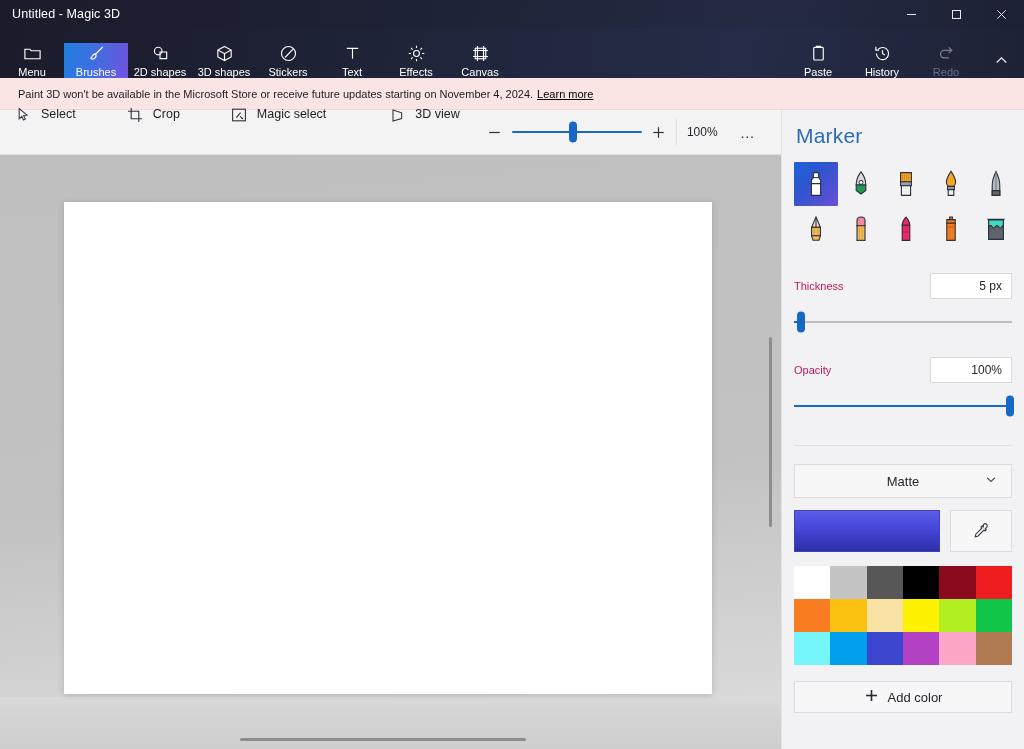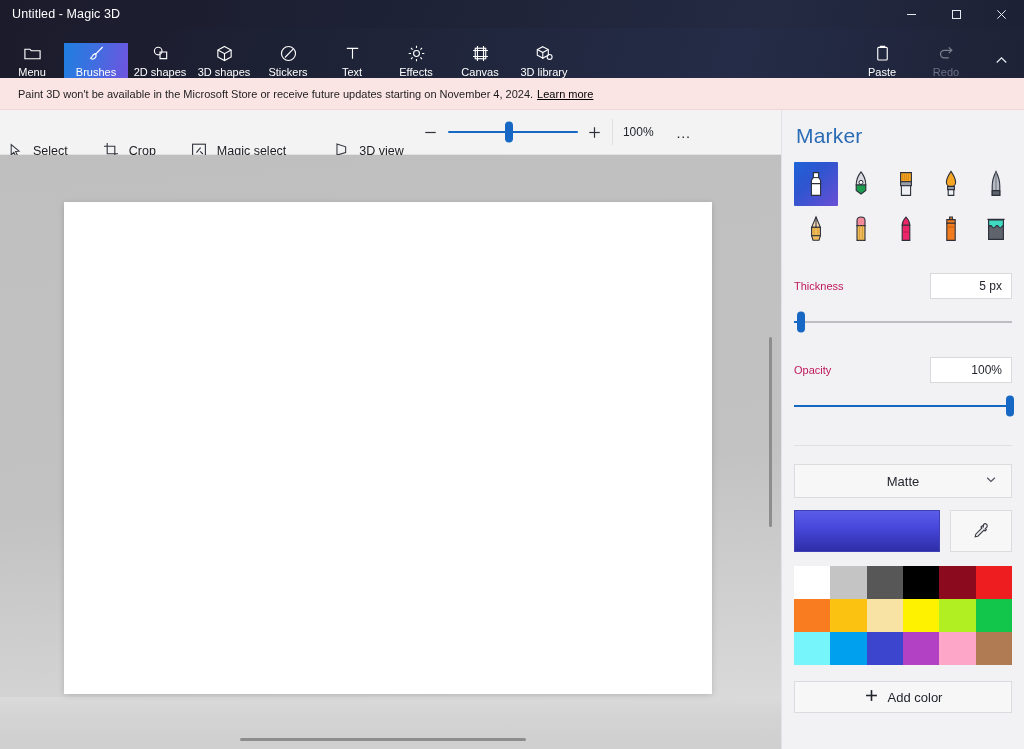--- a/index.html
+++ b/index.html
@@ -92,22 +92,22 @@
   
   .toolbar2 {
     flex: 0 0 45px; height: 45px;
     background: #f3f3f3;
     border-bottom: 1px solid #e2e2e2;
     display: flex; align-items: center;
     font-size: 12.5px; color: #1c1c22;
     user-select: none;
   }
   .tb-btn {
-    display: flex; align-items: flex-end; gap: 9px;
-    height: 51px; padding: 0 6px;
+    display: flex; align-items: flex-start; gap: 9px;
+    height: 51px; padding: 0 14px;
   }
   .tb-btn .ic { display:flex; align-items:center; justify-content:center; width:18px; }
   .tb-sep { width: 34px; }
   .tb-gap { width: 22px; }
   .zoom-wrap { display: flex; align-items: center; gap: 2px; padding-left: 6px; }
   .zoom-btn { width: 30px; height:45px; display:flex; align-items:center; justify-content:center; color:#30333c; }
   .zoom-track {
     position: relative; width: 130px; height: 45px;
     display: flex; align-items: center;
   }
@@ -340,48 +340,48 @@
       <div class="rb-item">
         <span class="ic">
           <svg width="19" height="19" viewBox="0 0 20 20" fill="none" stroke="#ffffff" stroke-width="1.2">
             <rect x="4.5" y="4.5" width="11" height="11"></rect>
             <path d="M6.8 2.2v15.6M13.2 2.2v15.6M2.2 6.8h15.6M2.2 13.2h15.6"></path>
           </svg>
         </span>
         <span>Canvas</span>
       </div>
 
-      <div class="rb-item">
-        <span class="ic">
-          <svg width="19" height="19" viewBox="0 0 20 20" fill="none" stroke="#ffffff" stroke-width="1.15">
-            <path d="M8.2 2.8 14 5.9v5.8l-5.8 3.1-5.8-3.1V5.9z"></path>
-            <path d="M2.4 5.9 8.2 9l5.8-3.1M8.2 9v6.8"></path>
-            <circle cx="15.4" cy="13.6" r="2.6"></circle>
-          </svg>
-        </span>
-        <span>3D library</span>
-      </div>
 
     </div>
 
     <div class="rb-spacer"></div>
 
     <div class="rb-group">
 
       <div class="rb-item">
         <span class="ic">
           <svg width="19" height="19" viewBox="0 0 20 20" fill="none" stroke="#ffffff" stroke-width="1.2">
             <rect x="5" y="3.6" width="10" height="13.2" rx="1"></rect>
             <path d="M7.8 3.6V2.4h4.4v1.2z"></path>
           </svg>
         </span>
         <span>Paste</span>
       </div>
 
 
+      <div class="rb-item">
+        <span class="ic">
+          <svg width="19" height="19" viewBox="0 0 20 20" fill="none" stroke="#ffffff" stroke-width="1.2">
+            <path d="M3.6 10a6.4 6.4 0 1 0 1.9-4.5"></path>
+            <path d="M3 3v3.4h3.4"></path>
+            <path d="M10 6.6V10l2.4 1.6"></path>
+          </svg>
+        </span>
+        <span>History</span>
+      </div>
 
       <div class="rb-item disabled">
         <span class="ic">
           <svg width="19" height="19" viewBox="0 0 20 20" fill="none" stroke="#ffffff" stroke-width="1.3">
             <path d="M15 6.6H7.7a4 4 0 0 0 0 8h4.7"></path>
             <path d="M12.4 3.6 15.6 6.6l-3.2 3"></path>
           </svg>
         </span>
         <span>Redo</span>
       </div>

